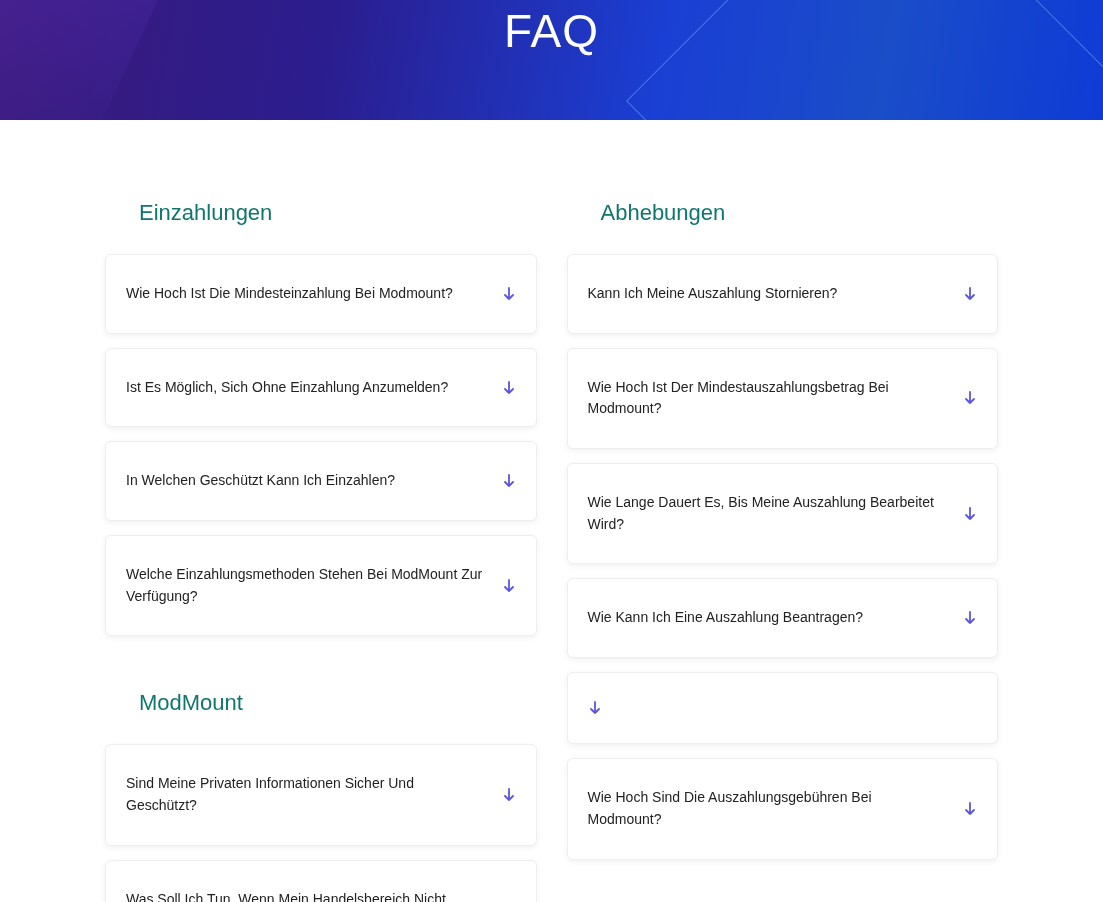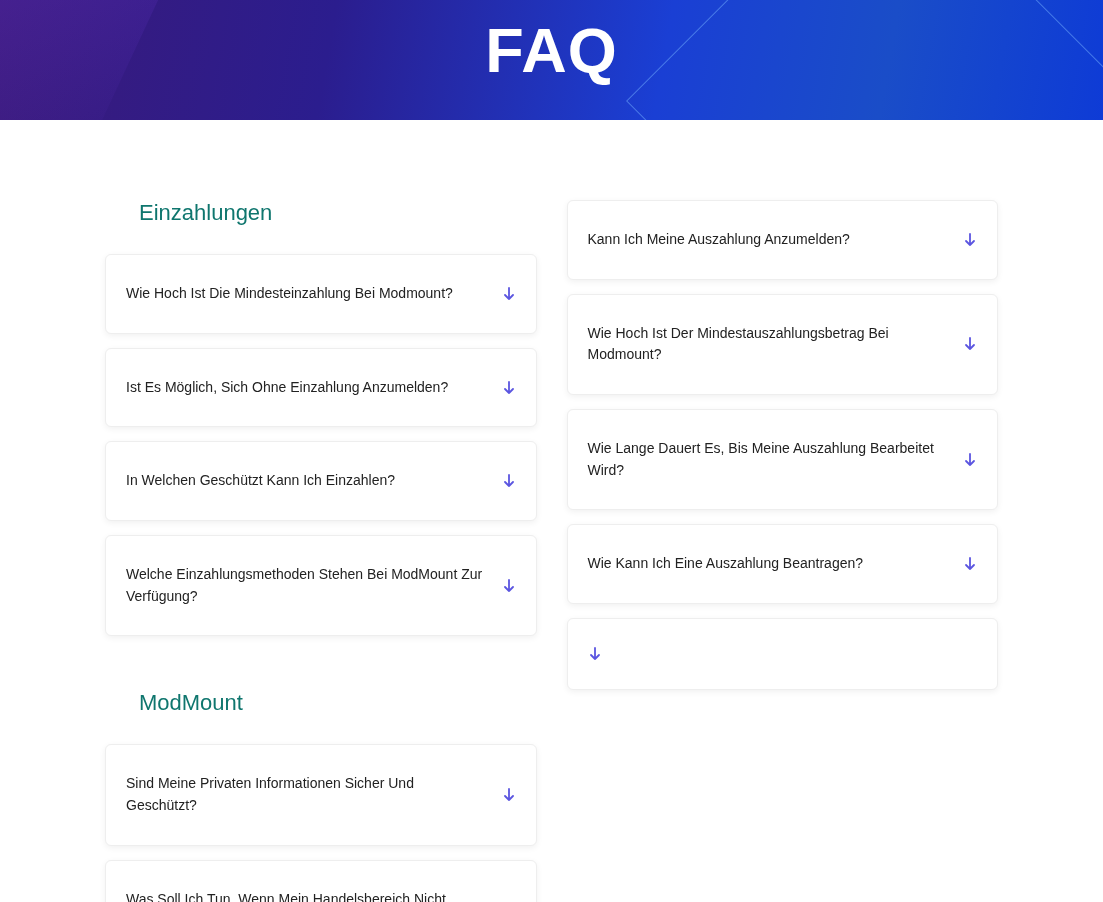--- a/index.html
+++ b/index.html
@@ -28,24 +28,24 @@
   content: '';
   position: absolute;
   left: -120px; top: -120px;
   width: 260px; height: 260px;
   background: linear-gradient(135deg, rgba(100,50,200,0.5), rgba(40,20,120,0.0));
   transform: rotate(25deg);
   pointer-events: none;
 }
 .hero-title {
   color: #fff;
-  font-size: 63px;
-  font-weight: 700;
+  font-size: 46px;
+  font-weight: 400;
   letter-spacing: 1px;
-  margin-top: 14px;
+  margin-top: 4px;
 }
 
 .content {
   display: flex;
   gap: 30px;
   padding: 80px 105px 40px 105px;
 }
 .col { flex: 1; }
 
 .section-title {
@@ -150,23 +150,24 @@
           <svg width="12" height="14" viewBox="0 0 12 14" fill="none">
             <path d="M6 1 L6 12 M2 8 L6 12 L10 8" stroke="#5b55e0" stroke-width="1.8" stroke-linecap="round" stroke-linejoin="round"></path>
           </svg>
         </span>
     </div>
 
   </div>
 
   <div class="col">
 
-
-    <div class="faq-item">
-      <div class="faq-label">Kann Ich Meine Auszahlung Anzumelden?</div>
+    <div class="section-title">Abhebungen</div>
+
+    <div class="faq-item">
+      <div class="faq-label">Kann Ich Meine Auszahlung Stornieren?</div>
       <span class="arrow">
           <svg width="12" height="14" viewBox="0 0 12 14" fill="none">
             <path d="M6 1 L6 12 M2 8 L6 12 L10 8" stroke="#5b55e0" stroke-width="1.8" stroke-linecap="round" stroke-linejoin="round"></path>
           </svg>
         </span>
     </div>
     <div class="faq-item">
       <div class="faq-label">Wie Hoch Ist Der Mindestauszahlungsbetrag Bei Modmount?</div>
       <span class="arrow">
           <svg width="12" height="14" viewBox="0 0 12 14" fill="none">
@@ -190,16 +191,24 @@
           </svg>
         </span>
     </div>
     <div class="faq-item">
       <span class="arrow">
           <svg width="12" height="14" viewBox="0 0 12 14" fill="none">
             <path d="M6 1 L6 12 M2 8 L6 12 L10 8" stroke="#5b55e0" stroke-width="1.8" stroke-linecap="round" stroke-linejoin="round"></path>
           </svg>
         </span>
     </div>
+    <div class="faq-item">
+      <div class="faq-label">Wie Hoch Sind Die Auszahlungsgebühren Bei Modmount?</div>
+      <span class="arrow">
+          <svg width="12" height="14" viewBox="0 0 12 14" fill="none">
+            <path d="M6 1 L6 12 M2 8 L6 12 L10 8" stroke="#5b55e0" stroke-width="1.8" stroke-linecap="round" stroke-linejoin="round"></path>
+          </svg>
+        </span>
+    </div>
 
   </div>
 
 </div>
 
 </body></html>

